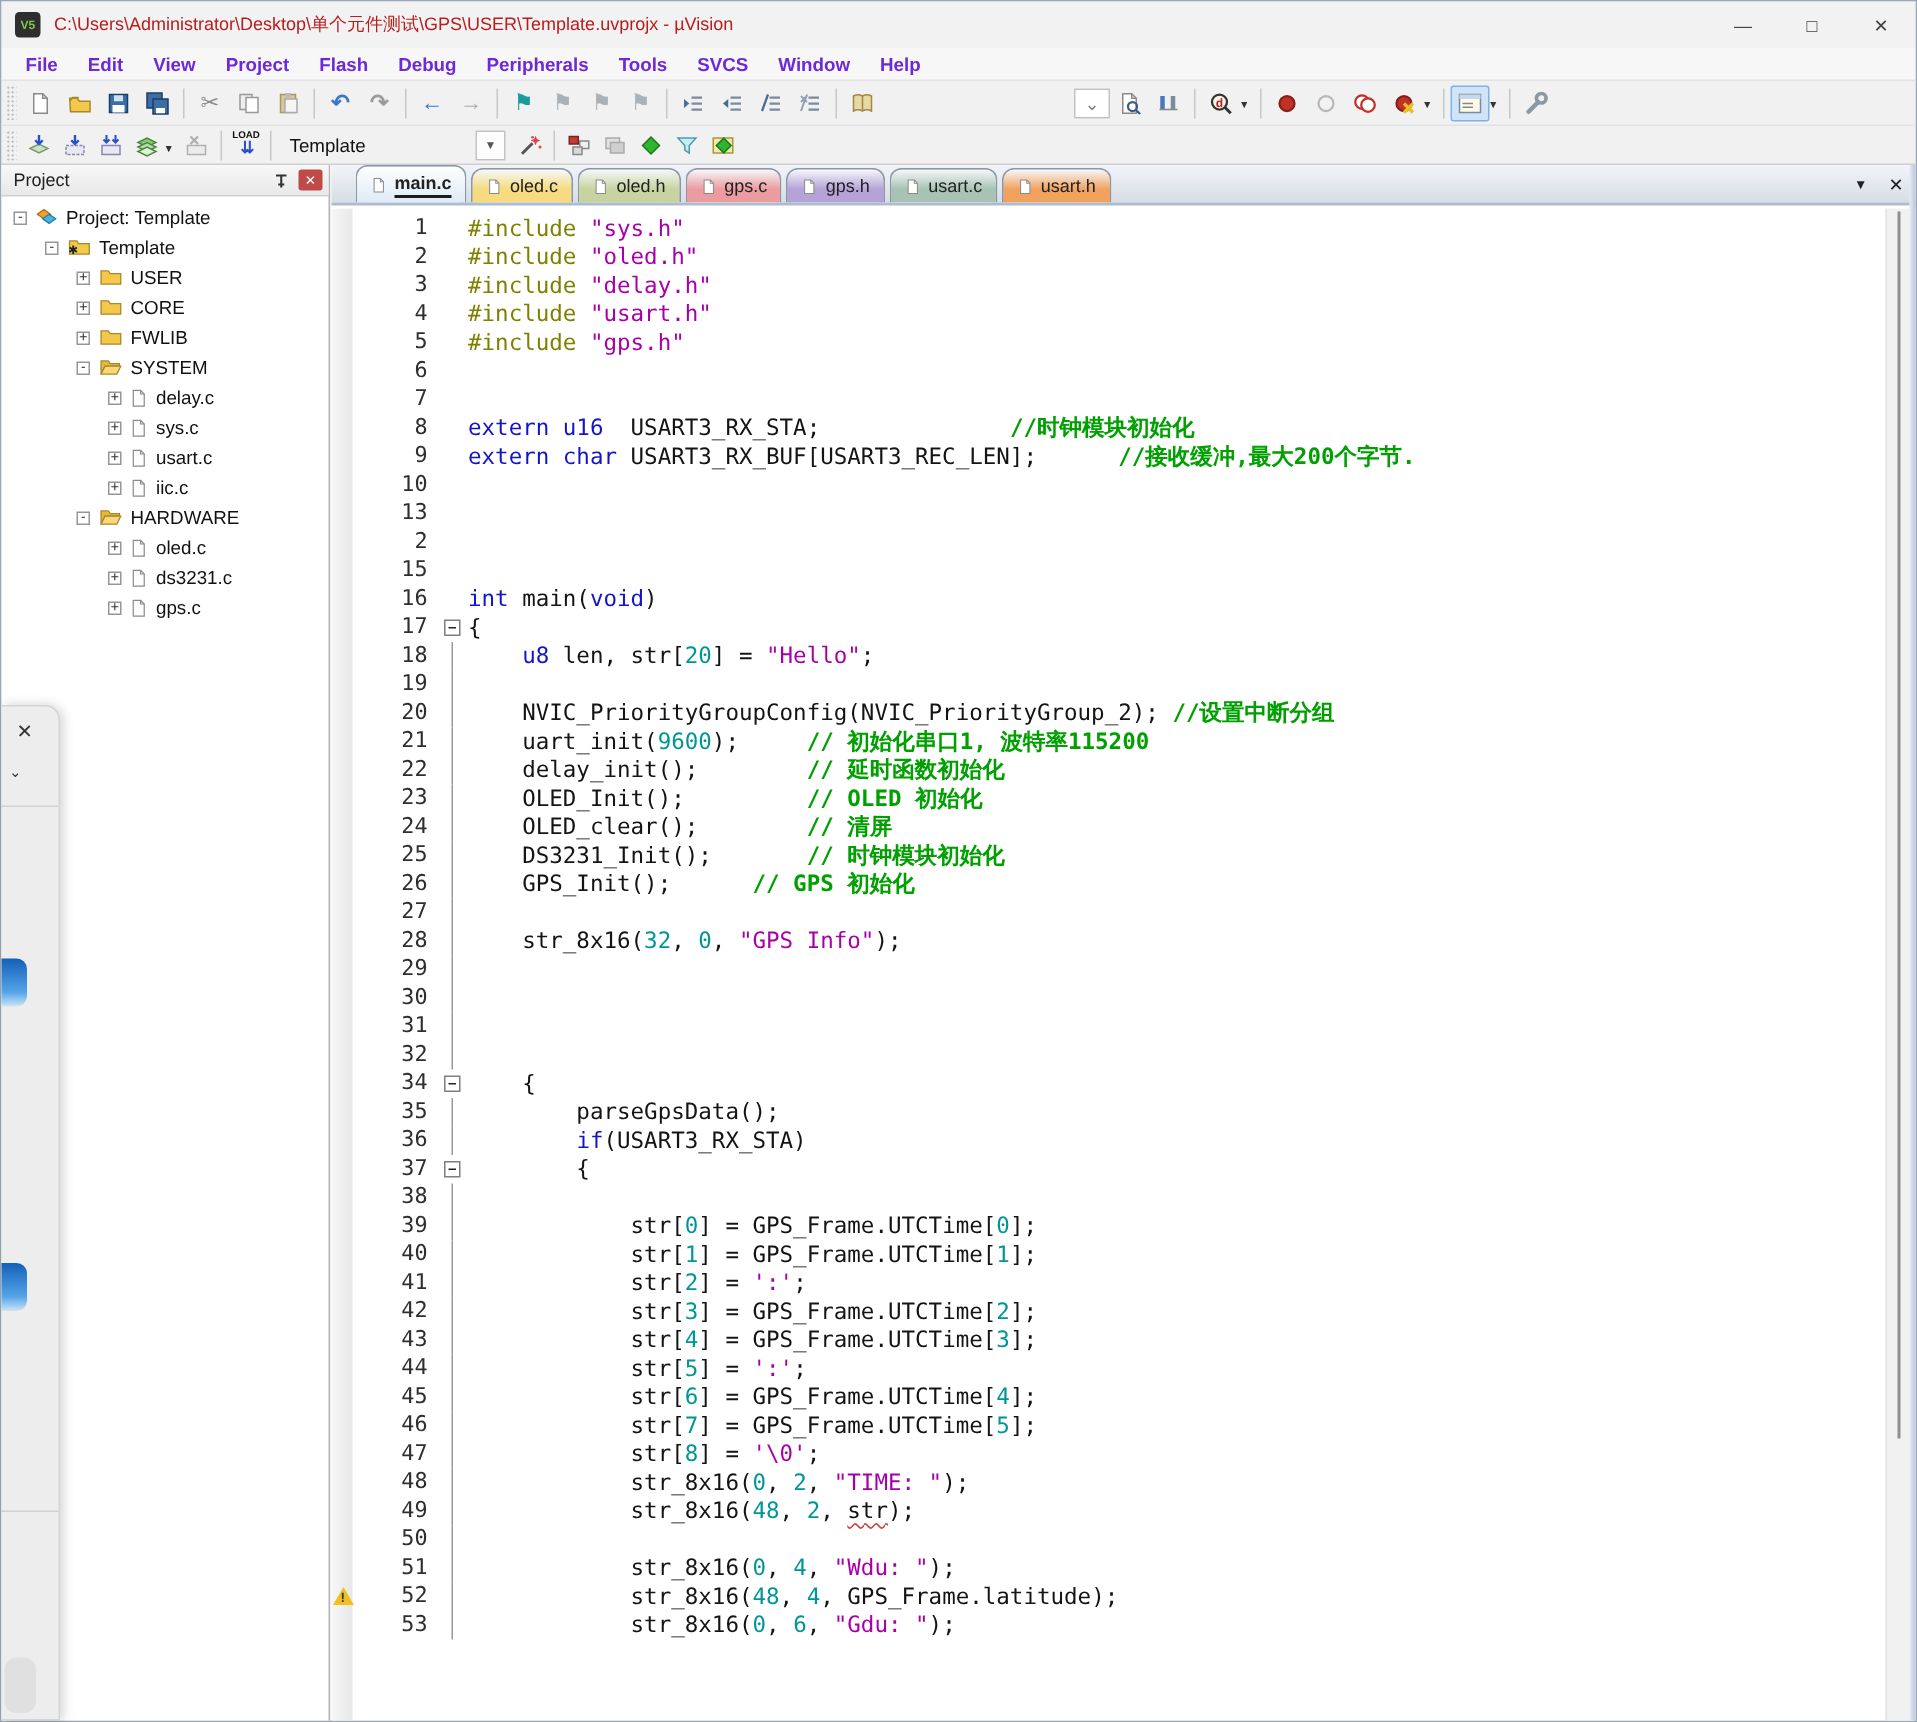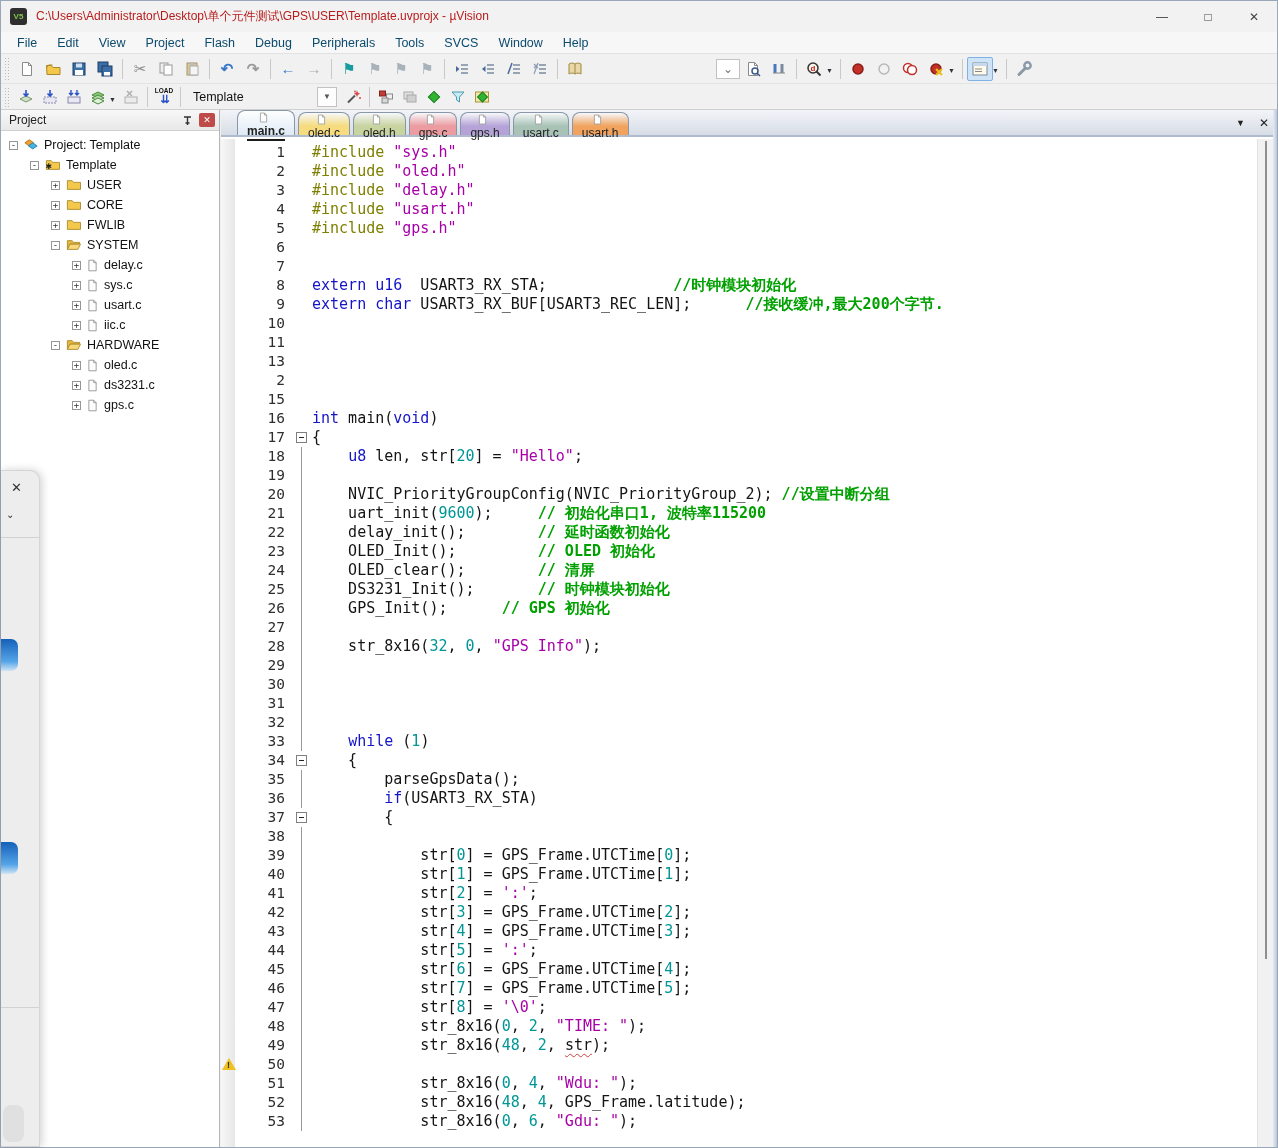--- a/index.html
+++ b/index.html
@@ -9,21 +9,21 @@
 
   
   .titlebar { position:absolute; left:0; top:0; right:0; height:31px; background:#f2f2f2; display:flex; align-items:center; }
   .app-icon { width:17px; height:17px; margin-left:9px; background:#2e2e2e; border-radius:3px; color:#7ec84a; font-size:8px; font-weight:bold; display:flex; align-items:center; justify-content:center; }
   .title-text { margin-left:9px; font-size:12px; color:#b91c1c; white-space:nowrap; }
   .win-controls { margin-left:auto; display:flex; height:100%; }
   .win-btn { width:46px; height:100%; display:flex; align-items:center; justify-content:center; font-size:12px; color:#444; }
 
   
   .menubar { position:absolute; left:0; top:31px; right:0; height:22px; background:#f7f7f7; display:flex; align-items:center; padding-left:6px; border-bottom:1px solid #e2e2e2;}
-  .menu-item { padding:2px 10px; font-size:12.5px; color:#0c4a6e; }
+  .menu-item { padding:2px 10px; font-size:12.5px; color:#6d28d9;font-weight:bold; }
 
   
   .toolbar { position:absolute; left:0; right:0; background:#f1f1f1; display:flex; align-items:center; }
   .tb1 { top:53px; height:30px; border-bottom:1px solid #e3e3e3; }
   .tb2 { top:83px; height:26px; border-bottom:1px solid #cfcfcf; }
   .grip { width:7px; height:80%; margin:0 3px; background-image:radial-gradient(#bbb 34%, transparent 36%); background-size:3px 3px; }
   .tbtn { width:26px; height:24px; display:flex; align-items:center; justify-content:center; border:1px solid transparent; border-radius:2px; position:relative; }
   .tb2 .tbtn { width:24px; height:22px; }
   .tbtn.hl { background:#cfe4f7; border-color:#7fb2e5; }
   .tbtn .dd { position:absolute; right:-7px; top:9px; font-size:7px; color:#333; }
@@ -46,21 +46,21 @@
   .pin-btn { width:16px; height:16px; display:flex; align-items:center; justify-content:center; color:#333; }
   .panel-close { width:16px; height:14px; background:#be4b48; border-radius:2px; color:#fff; font-size:9px; display:flex; align-items:center; justify-content:center; margin-left:4px; }
   .tree { padding-top:4px; font-size:12.5px; color:#111; }
   .tree-row { height:20px; display:flex; align-items:center; white-space:nowrap; }
   .expander { width:9px; height:9px; border:1px solid #969696; background:#fff; font-size:9px; line-height:7px; text-align:center; color:#333; flex:none; margin-right:5px; font-family:"DejaVu Sans Mono",monospace;}
   .tree-ic { margin-right:5px; flex:none; display:flex; }
 
   
   .editor { position:absolute; left:220px; top:0; right:0; bottom:0; background:#fff; }
   .tabbar { position:absolute; left:0; right:0; top:0; height:27px; background:linear-gradient(#f2f4f8,#d7dde6); border-bottom:2px solid #aebccd; display:flex; align-items:flex-end; padding-left:16px; }
-  .tab { height:23px; display:flex; align-items:center; padding:0 9px; border:1px solid #8a97a8; border-bottom:none; border-radius:8px 8px 0 0; margin-right:3px; font-size:12px; color:#222; position:relative;flex-direction:column; }
+  .tab { height:23px; display:flex; align-items:center; padding:0 9px; border:1px solid #8a97a8; border-bottom:none; border-radius:8px 8px 0 0; margin-right:3px; font-size:12px; color:#222; position:relative; }
   .tab .ticon { margin-right:5px; display:flex; }
   .tab.active { height:25px; font-weight:bold; }
   .tab.active .tlabel { border-bottom:2px solid #1c1c1c; padding-bottom:1px; }
   .tabbar-right { position:absolute; right:8px; top:6px; display:flex; gap:14px; align-items:center; }
   .tb-dd { font-size:9px; color:#222; }
   .tb-x { font-size:12px; color:#222; }
 
   .code-view { position:absolute; left:0; right:20px; top:29px; bottom:0; overflow:hidden; }
   .margin-strip { position:absolute; left:0; top:0; bottom:0; width:14px; background:linear-gradient(90deg,#f7f7f7,#e7e7e7); }
   .lines { position:absolute; left:0; top:4px; right:0; font-family:"DejaVu Sans Mono",monospace; font-size:15px; line-height:19px; }
@@ -607,42 +607,40 @@
             <div class="line"><span class="ln">1</span><span class="foldc"></span><span class="codecell"><span class="tk-p">#include</span><span class="tk-t"> </span><span class="tk-s">"sys.h"</span></span></div>
             <div class="line"><span class="ln">2</span><span class="foldc"></span><span class="codecell"><span class="tk-p">#include</span><span class="tk-t"> </span><span class="tk-s">"oled.h"</span></span></div>
             <div class="line"><span class="ln">3</span><span class="foldc"></span><span class="codecell"><span class="tk-p">#include</span><span class="tk-t"> </span><span class="tk-s">"delay.h"</span></span></div>
             <div class="line"><span class="ln">4</span><span class="foldc"></span><span class="codecell"><span class="tk-p">#include</span><span class="tk-t"> </span><span class="tk-s">"usart.h"</span></span></div>
             <div class="line"><span class="ln">5</span><span class="foldc"></span><span class="codecell"><span class="tk-p">#include</span><span class="tk-t"> </span><span class="tk-s">"gps.h"</span></span></div>
             <div class="line"><span class="ln">6</span><span class="foldc"></span><span class="codecell"></span></div>
             <div class="line"><span class="ln">7</span><span class="foldc"></span><span class="codecell"></span></div>
             <div class="line"><span class="ln">8</span><span class="foldc"></span><span class="codecell"><span class="tk-k">extern</span><span class="tk-t"> </span><span class="tk-k">u16</span><span class="tk-t">  USART3_RX_STA;              </span><span class="tk-c">//时钟模块初始化</span></span></div>
             <div class="line"><span class="ln">9</span><span class="foldc"></span><span class="codecell"><span class="tk-k">extern</span><span class="tk-t"> </span><span class="tk-k">char</span><span class="tk-t"> USART3_RX_BUF[USART3_REC_LEN];      </span><span class="tk-c">//接收缓冲,最大200个字节.</span></span></div>
             <div class="line"><span class="ln">10</span><span class="foldc"></span><span class="codecell"></span></div>
-            <div class="line"><span class="ln">11</span><span class="foldc"></span><span class="codecell"></span></div>
             <div class="line"><span class="ln">13</span><span class="foldc"></span><span class="codecell"></span></div>
             <div class="line"><span class="ln">2</span><span class="foldc"></span><span class="codecell"></span></div>
             <div class="line"><span class="ln">15</span><span class="foldc"></span><span class="codecell"></span></div>
             <div class="line"><span class="ln">16</span><span class="foldc"></span><span class="codecell"><span class="tk-k">int</span><span class="tk-t"> main(</span><span class="tk-k">void</span><span class="tk-t">)</span></span></div>
             <div class="line"><span class="ln">17</span><span class="foldc"><span class="fbox"></span></span><span class="codecell"><span class="tk-t">{</span></span></div>
             <div class="line"><span class="ln">18</span><span class="foldc"><span class="fguide"></span></span><span class="codecell"><span class="tk-t">    </span><span class="tk-k">u8</span><span class="tk-t"> len, str[</span><span class="tk-n">20</span><span class="tk-t">] = </span><span class="tk-s">"Hello"</span><span class="tk-t">;</span></span></div>
             <div class="line"><span class="ln">19</span><span class="foldc"><span class="fguide"></span></span><span class="codecell"></span></div>
             <div class="line"><span class="ln">20</span><span class="foldc"><span class="fguide"></span></span><span class="codecell"><span class="tk-t">    NVIC_PriorityGroupConfig(NVIC_PriorityGroup_2); </span><span class="tk-c">//设置中断分组</span></span></div>
             <div class="line"><span class="ln">21</span><span class="foldc"><span class="fguide"></span></span><span class="codecell"><span class="tk-t">    uart_init(</span><span class="tk-n">9600</span><span class="tk-t">);     </span><span class="tk-c">// 初始化串口1, 波特率115200</span></span></div>
             <div class="line"><span class="ln">22</span><span class="foldc"><span class="fguide"></span></span><span class="codecell"><span class="tk-t">    delay_init();        </span><span class="tk-c">// 延时函数初始化</span></span></div>
             <div class="line"><span class="ln">23</span><span class="foldc"><span class="fguide"></span></span><span class="codecell"><span class="tk-t">    OLED_Init();         </span><span class="tk-c">// OLED 初始化</span></span></div>
             <div class="line"><span class="ln">24</span><span class="foldc"><span class="fguide"></span></span><span class="codecell"><span class="tk-t">    OLED_clear();        </span><span class="tk-c">// 清屏</span></span></div>
             <div class="line"><span class="ln">25</span><span class="foldc"><span class="fguide"></span></span><span class="codecell"><span class="tk-t">    DS3231_Init();       </span><span class="tk-c">// 时钟模块初始化</span></span></div>
             <div class="line"><span class="ln">26</span><span class="foldc"><span class="fguide"></span></span><span class="codecell"><span class="tk-t">    GPS_Init();      </span><span class="tk-c">// GPS 初始化</span></span></div>
             <div class="line"><span class="ln">27</span><span class="foldc"><span class="fguide"></span></span><span class="codecell"></span></div>
             <div class="line"><span class="ln">28</span><span class="foldc"><span class="fguide"></span></span><span class="codecell"><span class="tk-t">    str_8x16(</span><span class="tk-n">32</span><span class="tk-t">, </span><span class="tk-n">0</span><span class="tk-t">, </span><span class="tk-s">"GPS Info"</span><span class="tk-t">);</span></span></div>
             <div class="line"><span class="ln">29</span><span class="foldc"><span class="fguide"></span></span><span class="codecell"></span></div>
             <div class="line"><span class="ln">30</span><span class="foldc"><span class="fguide"></span></span><span class="codecell"></span></div>
             <div class="line"><span class="ln">31</span><span class="foldc"><span class="fguide"></span></span><span class="codecell"></span></div>
             <div class="line"><span class="ln">32</span><span class="foldc"><span class="fguide"></span></span><span class="codecell"></span></div>
-            <div class="line"><span class="ln">33</span><span class="foldc"><span class="fguide"></span></span><span class="codecell"><span class="tk-t">    </span><span class="tk-k">while</span><span class="tk-t"> (</span><span class="tk-n">1</span><span class="tk-t">)</span></span></div>
             <div class="line"><span class="ln">34</span><span class="foldc"><span class="fbox"></span></span><span class="codecell"><span class="tk-t">    {</span></span></div>
             <div class="line"><span class="ln">35</span><span class="foldc"><span class="fguide"></span></span><span class="codecell"><span class="tk-t">        parseGpsData();</span></span></div>
             <div class="line"><span class="ln">36</span><span class="foldc"><span class="fguide"></span></span><span class="codecell"><span class="tk-t">        </span><span class="tk-k">if</span><span class="tk-t">(USART3_RX_STA)</span></span></div>
             <div class="line"><span class="ln">37</span><span class="foldc"><span class="fbox"></span></span><span class="codecell"><span class="tk-t">        {</span></span></div>
             <div class="line"><span class="ln">38</span><span class="foldc"><span class="fguide"></span></span><span class="codecell"></span></div>
             <div class="line"><span class="ln">39</span><span class="foldc"><span class="fguide"></span></span><span class="codecell"><span class="tk-t">            str[</span><span class="tk-n">0</span><span class="tk-t">] = GPS_Frame.UTCTime[</span><span class="tk-n">0</span><span class="tk-t">];</span></span></div>
             <div class="line"><span class="ln">40</span><span class="foldc"><span class="fguide"></span></span><span class="codecell"><span class="tk-t">            str[</span><span class="tk-n">1</span><span class="tk-t">] = GPS_Frame.UTCTime[</span><span class="tk-n">1</span><span class="tk-t">];</span></span></div>
             <div class="line"><span class="ln">41</span><span class="foldc"><span class="fguide"></span></span><span class="codecell"><span class="tk-t">            str[</span><span class="tk-n">2</span><span class="tk-t">] = </span><span class="tk-s">':'</span><span class="tk-t">;</span></span></div>
             <div class="line"><span class="ln">42</span><span class="foldc"><span class="fguide"></span></span><span class="codecell"><span class="tk-t">            str[</span><span class="tk-n">3</span><span class="tk-t">] = GPS_Frame.UTCTime[</span><span class="tk-n">2</span><span class="tk-t">];</span></span></div>
             <div class="line"><span class="ln">43</span><span class="foldc"><span class="fguide"></span></span><span class="codecell"><span class="tk-t">            str[</span><span class="tk-n">4</span><span class="tk-t">] = GPS_Frame.UTCTime[</span><span class="tk-n">3</span><span class="tk-t">];</span></span></div>

